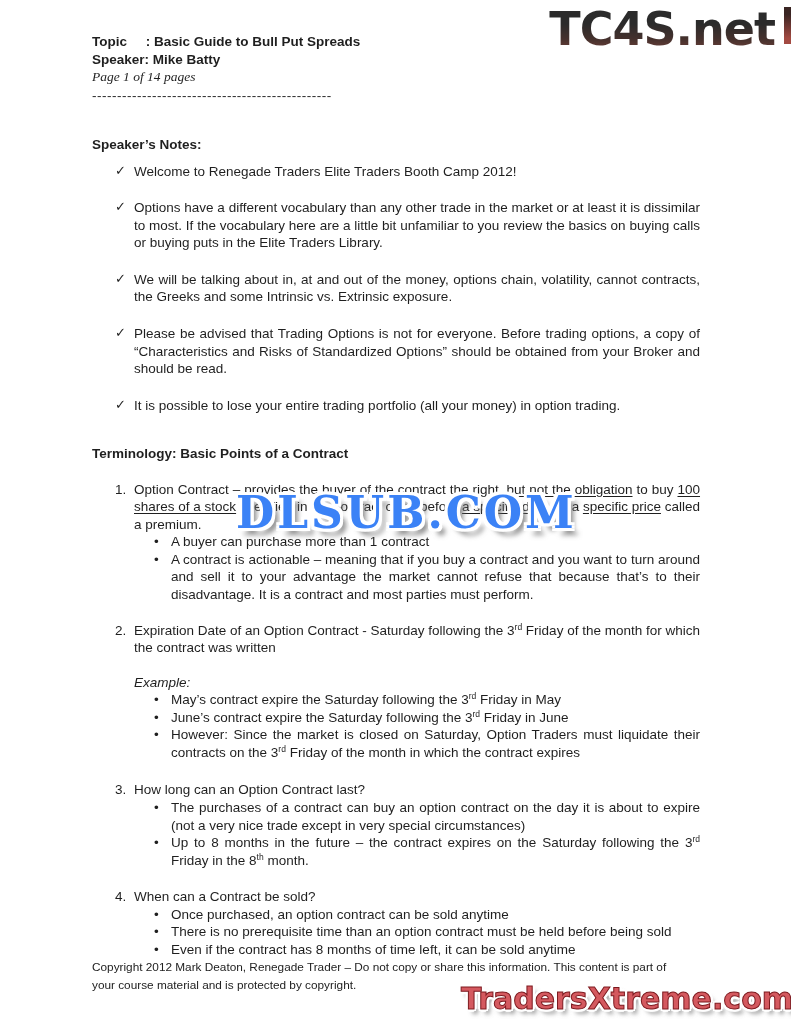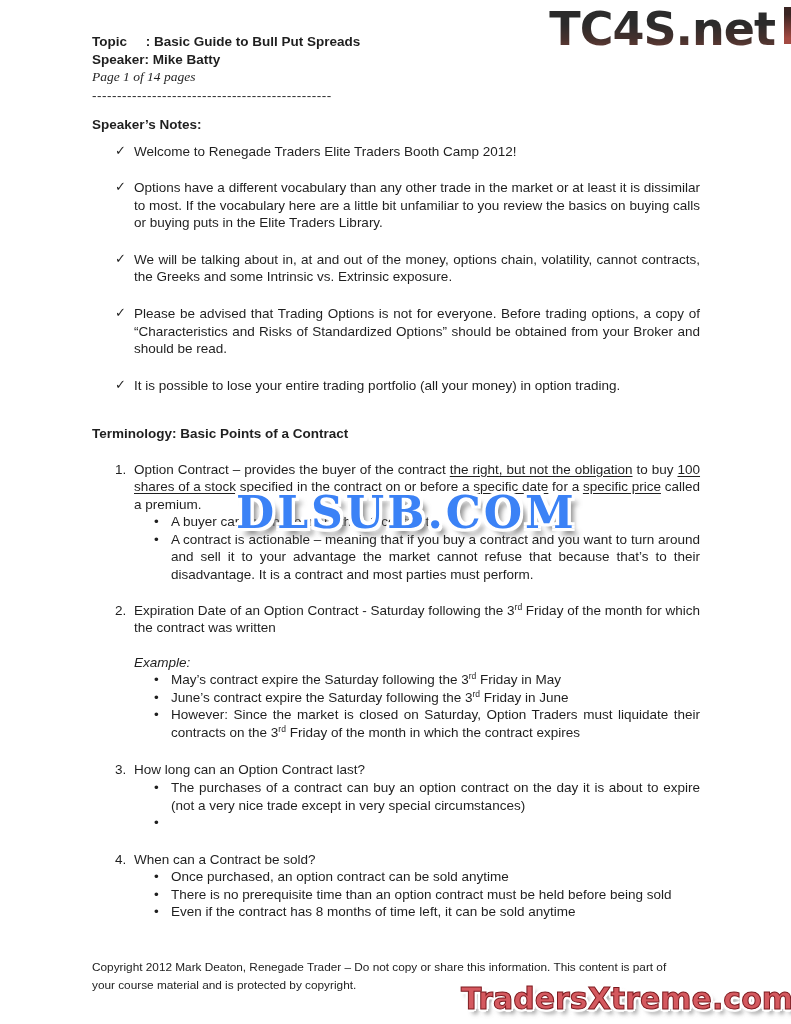--- a/index.html
+++ b/index.html
@@ -6,21 +6,21 @@
   .page {
     position:relative; width:791px; height:1024px; background:#ffffff;
     font-family:"Liberation Sans", sans-serif; font-size:13.5px; line-height:1.3;
     color:#1f1f1f; overflow:hidden;
   }
   .content { position:absolute; left:92px; top:33px; width:608px; }
   .hline { white-space:pre; }
   .bold { font-weight:bold; }
   .italic { font-style:italic;font-family:Liberation Serif, serif; }
   .divider { letter-spacing:0.5px; color:#2a2a2a; margin-top:1px; }
-  .heading { font-weight:bold; margin-top:12px; }
+  .heading { font-weight:bold; margin-top:32px; }
   .heading.term { margin-top:31px; }
   .notes { margin-top:9px; }
   .note { display:flex; margin-bottom:19px; }
   .note:last-child { margin-bottom:0; }
   .marker { flex:none; width:19px; margin-left:23px; font-size:12.5px; }
   .check { font-size:13px; }
   .body { flex:1; text-align:justify; }
   .titem { margin-top:18px; }
   .titem.gap20 { margin-top:20px; }
   .titem.gap19 { margin-top:19px; }
@@ -150,20 +150,21 @@
       <div class="trow">
         <span class="num">3.</span>
         <div class="body">How long can an Option Contract last?</div>
       </div>
       <div class="sub">
         <span class="dot">•</span>
         <div class="body">The purchases of a contract can buy an option contract on the day it is about to expire (not a very nice trade except in very special circumstances)</div>
       </div>
       <div class="sub">
         <span class="dot">•</span>
+        <div class="body"><span>Up to 8 months in the future – the contract expires on the Saturday following the 3</span><span class="sup">rd</span><span> Friday in the 8</span><span class="sup">th</span><span> month.</span></div>
       </div>
     </div>
 
     <div class="titem gap19">
       <div class="trow">
         <span class="num">4.</span>
         <div class="body">When can a Contract be sold?</div>
       </div>
       <div class="sub">
         <span class="dot">•</span>

